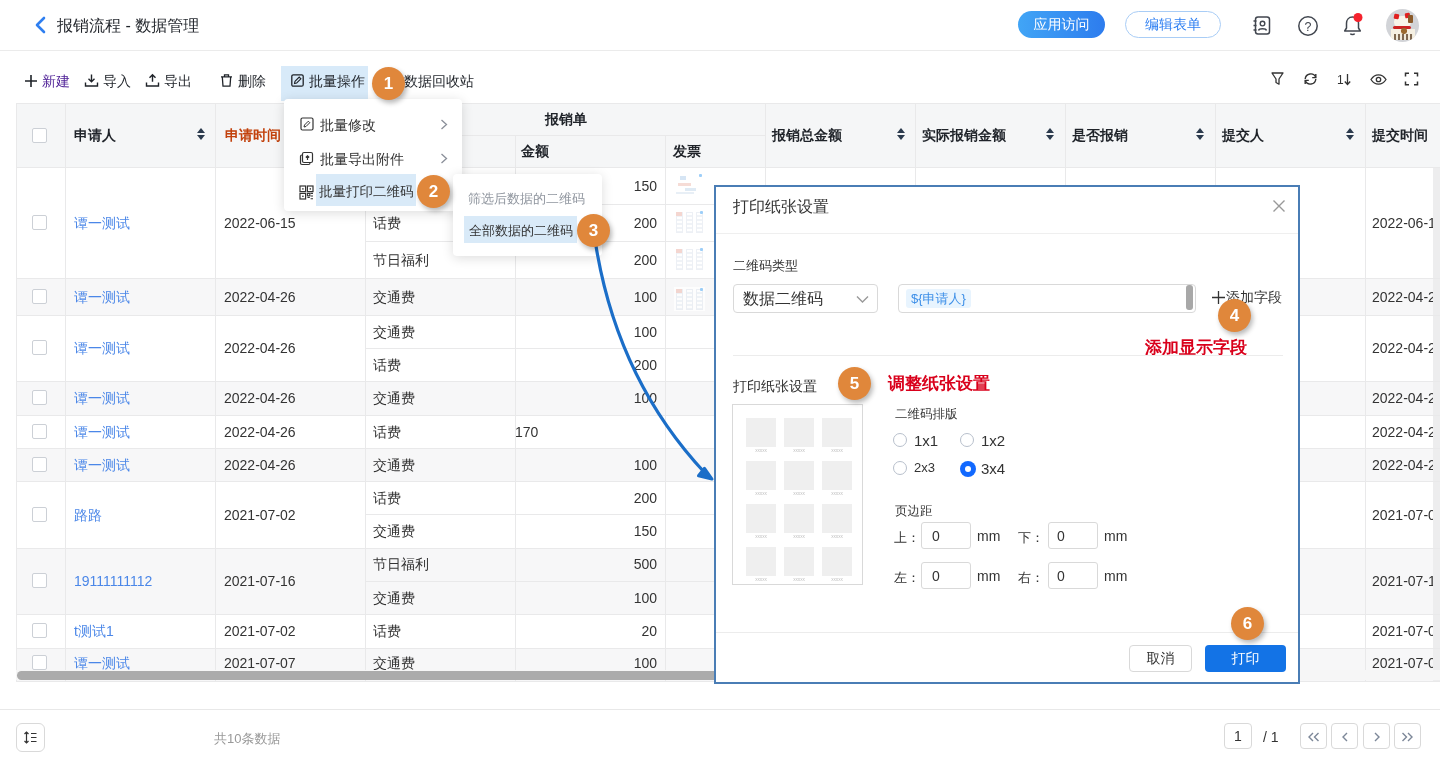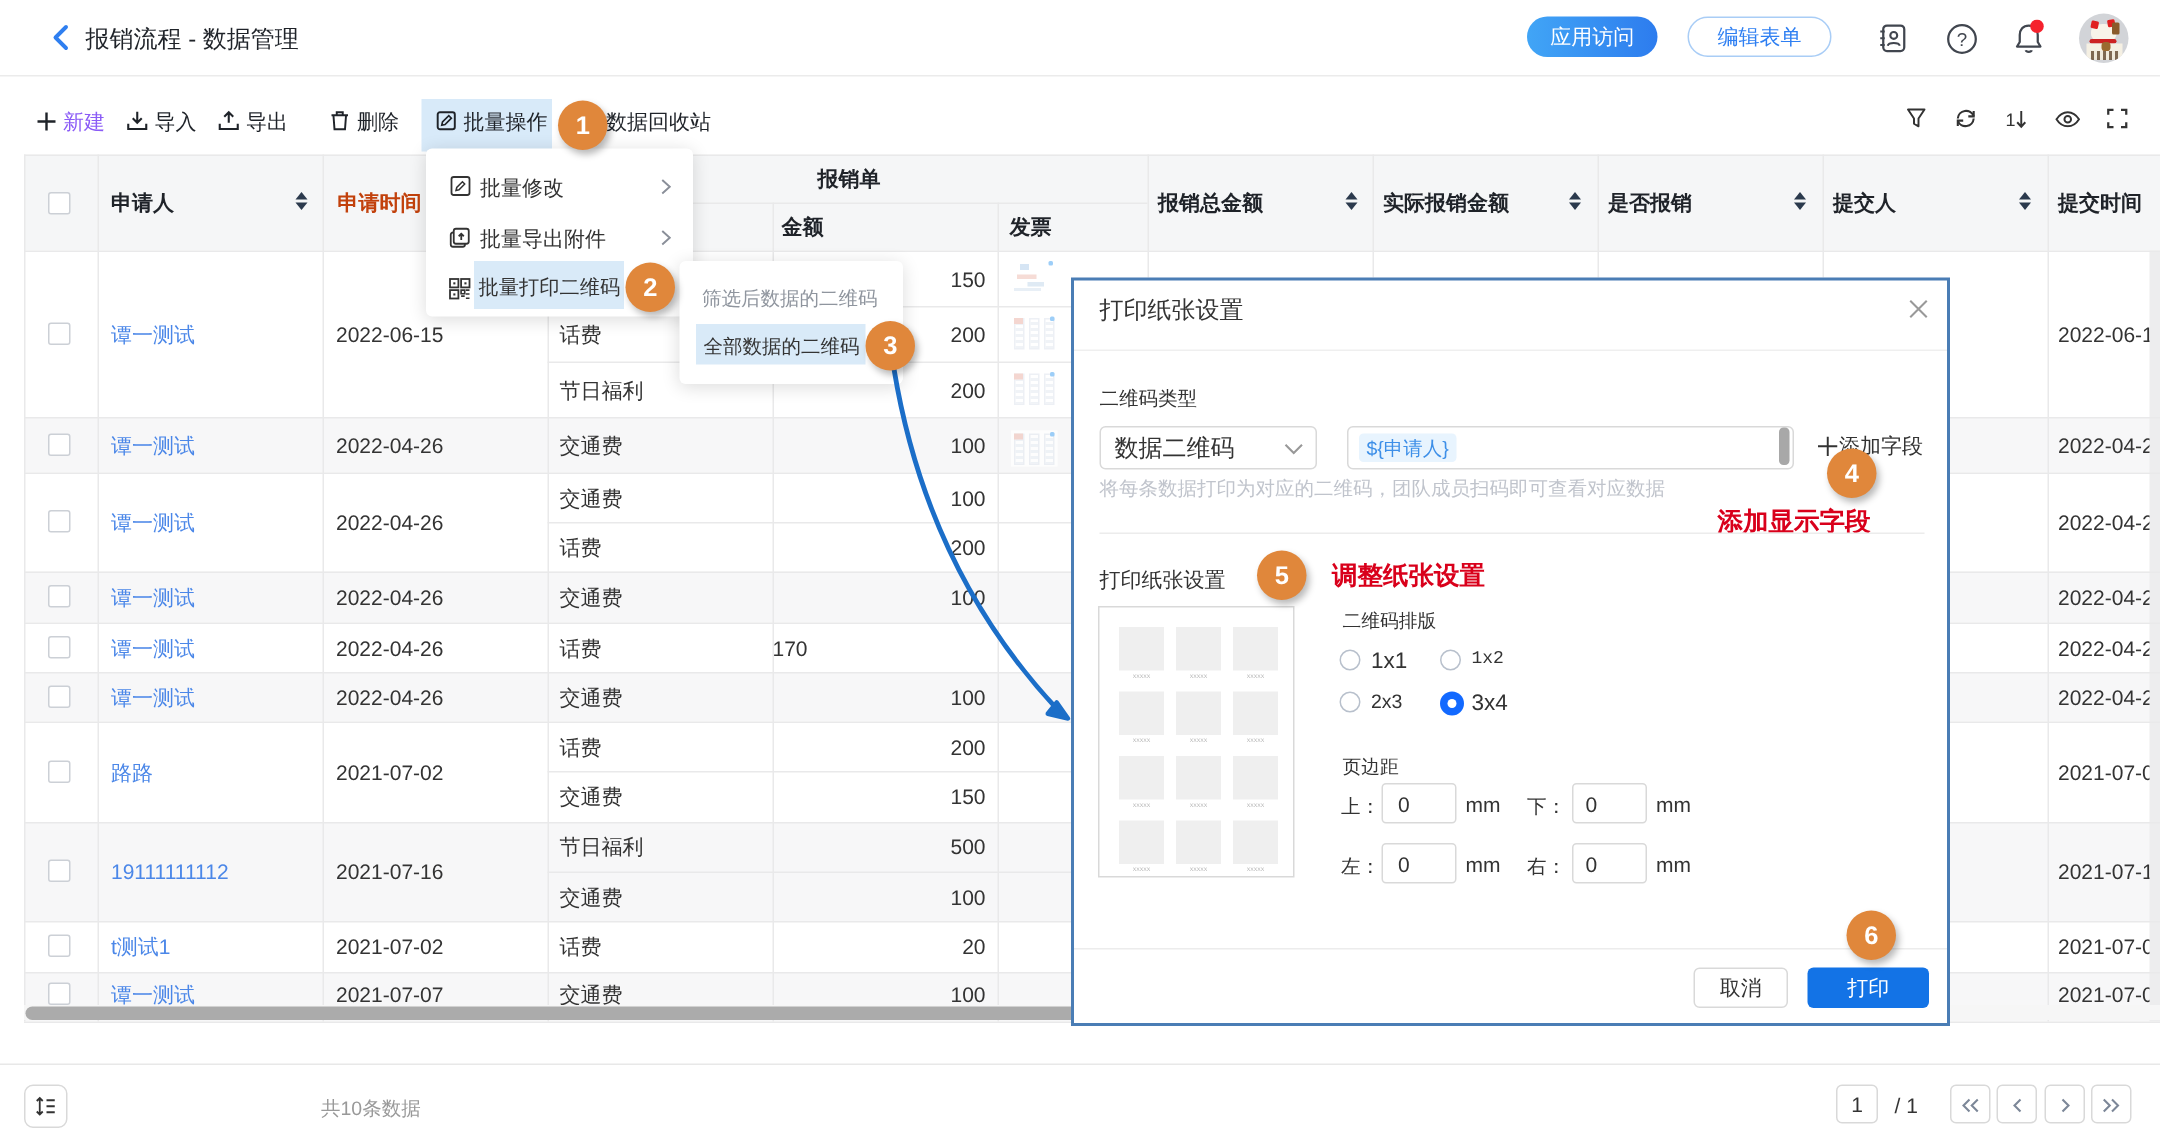--- a/index.html
+++ b/index.html
@@ -64,21 +64,21 @@
   <div style="position:absolute;left:22px;top:6px;width:5px;height:8px;background:#8a5a2a;border-radius:1px;"></div>
   <div style="position:absolute;left:7px;top:17px;width:18px;height:3px;background:#cc2222;border-radius:2px;"></div>
   <div style="position:absolute;left:5px;top:20px;width:24px;height:10px;background:#f5f0e3;"></div>
   <div style="position:absolute;left:15px;top:19px;width:6px;height:6px;background:#9a6a30;border-radius:40%;"></div>
   <div style="position:absolute;left:8px;top:25px;width:19px;height:6px;background:repeating-linear-gradient(90deg,#6a5138 0 2px,#efe9da 2px 4px);opacity:0.85;"></div>
 </div>
 
 <svg style="position:absolute;left:24px;top:74px;" width="14" height="14" viewBox="0 0 14 14">
   <path d="M7 1 v12 M1 7 h12" stroke="#1f2329" stroke-width="1.6"></path>
 </svg>
-<div class="t" style="left:42px;top:73px;color:#8b5cf6;">新建</div>
+<div class="t" style="left:42px;top:73px;color:#4c1d95;">新建</div>
 
 <svg style="position:absolute;left:84px;top:73px;" width="15" height="15" viewBox="0 0 15 15">
   <path d="M7.5 1.5 v7 M4.5 5.8 L7.5 8.8 L10.5 5.8" fill="none" stroke="#1f2329" stroke-width="1.4"></path>
   <path d="M1.5 9.5 v3.5 h12 v-3.5" fill="none" stroke="#1f2329" stroke-width="1.4"></path>
 </svg>
 <div class="t" style="left:103px;top:73px;color:#1f2329;">导入</div>
 
 <svg style="position:absolute;left:145px;top:73px;" width="15" height="15" viewBox="0 0 15 15">
   <path d="M7.5 8.8 v-7 M4.5 4.8 L7.5 1.8 L10.5 4.8" fill="none" stroke="#1f2329" stroke-width="1.4"></path>
   <path d="M1.5 9.5 v3.5 h12 v-3.5" fill="none" stroke="#1f2329" stroke-width="1.4"></path>
@@ -387,21 +387,20 @@
 <svg style="position:absolute;left:856px;top:295px;z-index:42;" width="13" height="9" viewBox="0 0 13 9">
       <polyline points="1,1.5 6.5,7 12,1.5" fill="none" stroke="#999" stroke-width="1.4"></polyline>
     </svg>
 <div style="position:absolute;left:898px;top:284px;width:298px;height:29px;border:1px solid #d9d9d9;border-radius:4px;background:#fff;z-index:41;"></div>
 <div style="position:absolute;left:906px;top:289px;height:19px;background:#e8f4fe;border-radius:3px;padding:0 5px;font-size:13px;line-height:19px;color:#3d8fe8;z-index:42;">${申请人}</div>
 <div style="position:absolute;left:1186px;top:285px;width:7px;height:25px;background:#a8a8a8;border-radius:3px;z-index:42;"></div>
 <svg style="position:absolute;left:1212px;top:291px;z-index:41;" width="13" height="13" viewBox="0 0 13 13">
       <path d="M6.5 0 v13 M0 6.5 h13" stroke="#333" stroke-width="1.3"></path>
     </svg>
 <div class="t" style="left:1226px;top:289px;z-index:41;color:#333;">添加字段</div>
-<div class="t" style="left:733px;top:317px;z-index:41;color:#c0c4cc;font-size:13px;">将每条数据打印为对应的二维码，团队成员扫码即可查看对应数据</div>
 <div class="t" style="left:1145px;top:336px;z-index:41;color:#d9001b;font-size:17px;font-weight:bold;">添加显示字段</div>
 <div class="hb" style="left:733px;top:355px;width:550px;background:#ececec;z-index:41;"></div>
 
 <div class="t" style="left:733px;top:378px;z-index:41;">打印纸张设置</div>
 <div class="t" style="left:888px;top:372px;z-index:41;color:#d9001b;font-size:17px;font-weight:bold;">调整纸张设置</div>
 
 <div style="position:absolute;left:732px;top:404px;width:131px;height:181px;border:1px solid #d9d9d9;background:#fff;z-index:41;" id="paper">
 <div style="position:absolute;left:13px;top:13px;width:30px;height:29px;background:#efefef;"></div>
 <div style="position:absolute;left:13px;top:43px;width:30px;text-align:center;font-size:5px;color:#b4b4b4;transform:scale(0.7);">XXXXX</div>
 <div style="position:absolute;left:51px;top:13px;width:30px;height:29px;background:#efefef;"></div>
@@ -426,21 +425,21 @@
 <div style="position:absolute;left:51px;top:172px;width:30px;text-align:center;font-size:5px;color:#b4b4b4;transform:scale(0.7);">XXXXX</div>
 <div style="position:absolute;left:89px;top:142px;width:30px;height:29px;background:#efefef;"></div>
 <div style="position:absolute;left:89px;top:172px;width:30px;text-align:center;font-size:5px;color:#b4b4b4;transform:scale(0.7);">XXXXX</div>
 </div>
 
 <div class="t" style="left:895px;top:406px;z-index:41;font-size:12.5px;">二维码排版</div>
 
 <div style="position:absolute;left:893px;top:433px;width:14px;height:14px;border:1px solid #b8c0cc;border-radius:50%;background:#fff;z-index:41;"></div>
 <div class="t" style="left:914px;top:432px;z-index:41;font-size:15px;">1x1</div>
 <div style="position:absolute;left:960px;top:433px;width:14px;height:14px;border:1px solid #b8c0cc;border-radius:50%;background:#fff;z-index:41;"></div>
-<div class="t" style="left:981px;top:432px;z-index:41;font-size:12px;font-family:Liberation Mono, monospace;">1x2</div>
+<div class="t" style="left:981px;top:432px;z-index:41;font-size:15px;">1x2</div>
 <div style="position:absolute;left:893px;top:461px;width:14px;height:14px;border:1px solid #b8c0cc;border-radius:50%;background:#fff;z-index:41;"></div>
 <div class="t" style="left:914px;top:460px;z-index:41;font-size:13px;">2x3</div>
 <div style="position:absolute;left:960px;top:461px;width:16px;height:16px;border-radius:50%;background:#1269ff;z-index:41;"></div>
 <div style="position:absolute;left:965px;top:466px;width:6px;height:6px;border-radius:50%;background:#fff;z-index:42;"></div>
 <div class="t" style="left:981px;top:460px;z-index:41;font-size:15px;">3x4</div>
 
 <div class="t" style="left:895px;top:503px;z-index:41;font-size:12.5px;">页边距</div>
 <div class="t" style="left:894px;top:529px;z-index:41;font-size:13px;">上：</div>
 <div style="position:absolute;left:921px;top:522px;width:50px;height:27px;border:1px solid #d9d9d9;border-radius:3px;background:#fff;z-index:41;"></div>
 <div class="t" style="left:932px;top:528px;z-index:42;">0</div>

